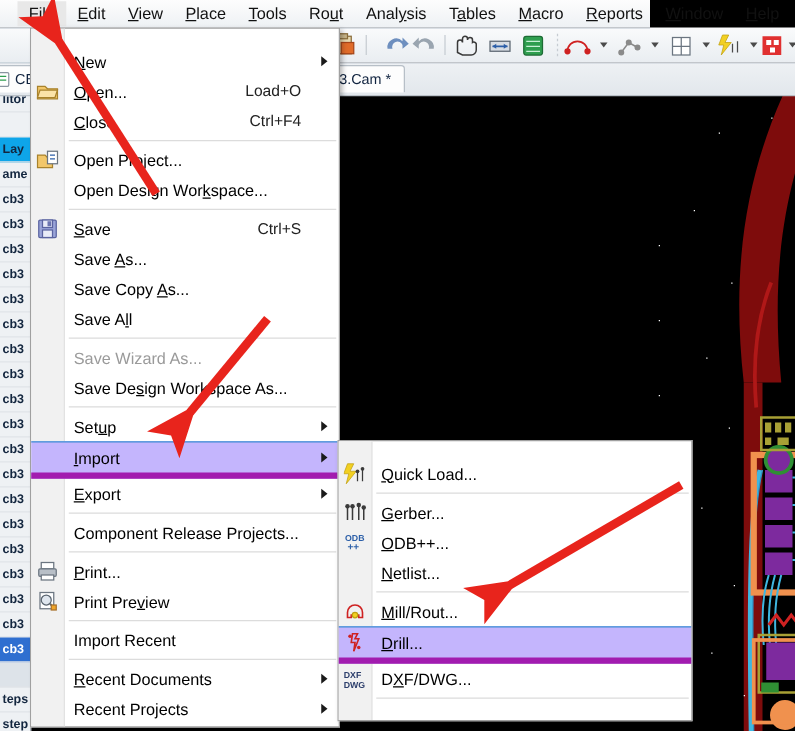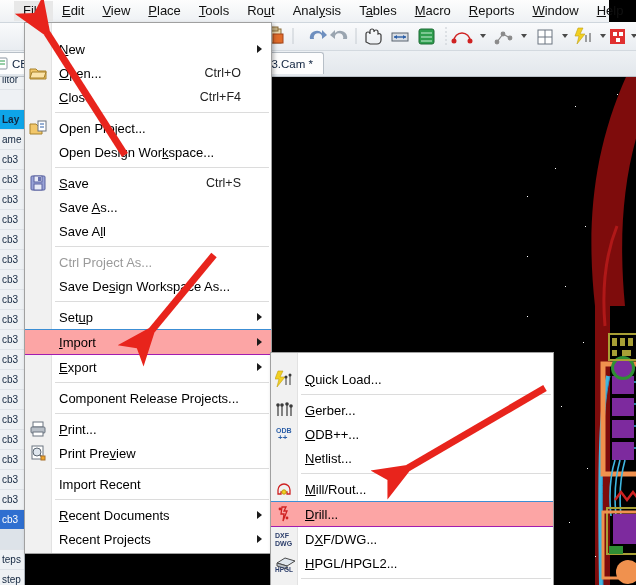--- a/index.html
+++ b/index.html
@@ -6,21 +6,21 @@
   body{
     width:636px;height:585px;overflow:hidden;position:relative;
     background:#000;
     font-family:"Liberation Sans", sans-serif;
     font-size:12px;color:#000;
     -webkit-font-smoothing:none;
   }
   .app{position:absolute;inset:0;}
 
   
-  .menubar{position:absolute;left:0;top:0;width:609px;height:22px;
+  .menubar{position:absolute;left:0;top:0;width:520px;height:22px;
     background:linear-gradient(#fdfdfd,#eef1f4);
     border-bottom:1px solid #cfd6dd;
     display:flex;align-items:center;}
   .mb-grip{width:6px;height:16px;margin-left:11px;margin-right:3px;
     background:repeating-linear-gradient(90deg,#b9c0c7 0 1px,transparent 1px 3px);}
   .mb-item{padding:2px 9px 3px 9px;font-size:13px;color:#111;white-space:nowrap;}
   .mb-item.active{background:#e8e8e8;}
   .mb-item u{text-decoration:underline;}
 
   
@@ -34,37 +34,37 @@
   .tab{position:absolute;top:2px;height:21px;
     background:#fdfdfd;border:1px solid #b7bfc7;border-bottom:none;
     border-radius:3px 3px 0 0;display:flex;align-items:center;
     font-size:11.5px;color:#10233f;padding:0 6px;white-space:nowrap;overflow:hidden;}
   .tabico{width:13px;height:13px;margin-right:4px;flex:0 0 auto;}
 
   
   .leftpanel{position:absolute;left:0;top:50px;width:24px;height:535px;
     background:#eef1f4;border-right:1px solid #a9b0b8;overflow:hidden;font-size:10px;}
   .lp-row{height:19px;line-height:19px;padding-left:2px;white-space:nowrap;
-    border-bottom:1px solid #dfe3e8;color:#13263f;overflow:hidden;}
+    border-bottom:1px solid #dfe3e8;color:#13263f;overflow:hidden;font-weight:bold;}
   .lp-hdr{background:#0ea5e9;font-weight:bold;}
   .lp-sel{background:#2f6fd0;color:#fff;}
   .lp-tabbar{background:#dde3e9;}
 
   
   .canvas{position:absolute;left:265px;top:76px;width:371px;height:509px;
     background:#000;overflow:hidden;}
 
   
   .menu{position:absolute;background:#fff;border:1px solid #a0a0a0;
     box-shadow:2px 2px 4px rgba(0,0,0,.28);}
   .menu-gutter{position:absolute;left:0;top:0;bottom:0;width:26px;
     background:#f1f1f1;border-right:1px solid #e2e2e2;}
   .mi{position:relative;height:24px;display:flex;align-items:center;
     font-size:13px;color:#000;padding-left:34px;white-space:nowrap;}
-  .mi.sel{background:#fca5a5;border-top:1px solid #3c8ed4;border-bottom:1px solid #a21caf;}
+  .mi.sel{background:#c4b5fd;border-top:1px solid #3c8ed4;border-bottom:5px solid #a21caf;}
   .mi.disabled{color:#9a9a9a;}
   .mi .acc{position:absolute;right:30px;font-size:12.5px;color:#222;}
   .mi .arrow{position:absolute;right:9px;width:0;height:0;
     border-top:4px solid transparent;border-bottom:4px solid transparent;border-left:5px solid #1a1a1a;}
   .mi .gico{position:absolute;left:4px;top:3px;width:18px;height:18px;}
   .sep{height:1px;background:#dcdcdc;margin:3px 2px 3px 30px;}
   .mi u{text-decoration:underline;}
 
   
   .arrows{position:absolute;inset:0;pointer-events:none;}
@@ -310,21 +310,21 @@
         <div class="mi">
           <span><u>N</u>ew</span>
           <span class="arrow"></span>
         </div>
         <div class="mi">
           <span class="gico"><svg width="18" height="18">
               <path d="M1 5 h6 l2 2 h8 v8 h-16 Z" fill="#f2c76a" stroke="#a8822c"></path>
               <path d="M3 8 h14 l-2 6 h-14 Z" fill="#fbe3a8" stroke="#a8822c"></path>
             </svg></span>
           <span><u>O</u>pen...</span>
-          <span class="acc">Ctrl+O</span>
+          <span class="acc">Load+O</span>
         </div>
         <div class="mi">
           <span><u>C</u>lose</span>
           <span class="acc">Ctrl+F4</span>
         </div>
         <div class="sep"></div>
         <div class="mi">
           <span class="gico"><svg width="18" height="18">
               <path d="M1 5 h6 l2 2 h4 v8 h-12 Z" fill="#f2c76a" stroke="#a8822c"></path>
               <rect x="9" y="2" width="8" height="10" fill="#fff" stroke="#6b7580"></rect>
@@ -344,25 +344,28 @@
               <rect x="9" y="3" width="3" height="4" fill="#6b74b0"></rect>
               <rect x="5" y="10" width="8" height="6" fill="#e8ebf7" stroke="#5a63a0"></rect>
             </svg></span>
           <span><u>S</u>ave</span>
           <span class="acc">Ctrl+S</span>
         </div>
         <div class="mi">
           <span>Save <u>A</u>s...</span>
         </div>
         <div class="mi">
+          <span>Save Copy <u>A</u>s...</span>
+        </div>
+        <div class="mi">
           <span>Save A<u>l</u>l</span>
         </div>
         <div class="sep"></div>
         <div class="mi disabled">
-          <span>Ctrl Project As...</span>
+          <span>Save Wizard As...</span>
         </div>
         <div class="mi">
           <span>Save De<u>s</u>ign Workspace As...</span>
         </div>
         <div class="sep"></div>
         <div class="mi">
           <span>Set<u>u</u>p</span>
           <span class="arrow"></span>
         </div>
         <div class="mi sel">
@@ -468,28 +471,20 @@
             </svg></span>
           <span><u>D</u>rill...</span>
         </div>
         <div class="mi">
           <span class="gico"><svg width="22" height="18">
               <text x="0" y="8" font-family="Liberation Sans" font-size="7" font-weight="bold" fill="#2c3e6b">DXF</text>
               <text x="0" y="16" font-family="Liberation Sans" font-size="7" font-weight="bold" fill="#2c3e6b">DWG</text>
             </svg></span>
           <span>D<u>X</u>F/DWG...</span>
         </div>
-        <div class="mi">
-          <span class="gico"><svg width="22" height="18">
-              <path d="M2 9 l8 -5 l10 3 l-8 5 Z" fill="#dfe6ee" stroke="#4a4a4a"></path>
-              <path d="M2 9 l0 3 l10 3 l0 -3 Z" fill="#b8bfc7" stroke="#4a4a4a"></path>
-              <text x="0" y="18" font-family="Liberation Sans" font-size="6.5" font-weight="bold" fill="#2c3e6b">HPGL</text>
-            </svg></span>
-          <span><u>H</u>PGL/HPGL2...</span>
-        </div>
         <div class="sep"></div>
       </div>
   </div>
 
   <svg class="arrows" width="636" height="585">
     <defs>
       <marker id="ah" markerWidth="6" markerHeight="6" refX="1.2" refY="3" orient="auto">
         <polygon points="0,3 6,0.6 4.6,3 6,5.4" fill="#e8241c"></polygon>
       </marker>
     </defs>

